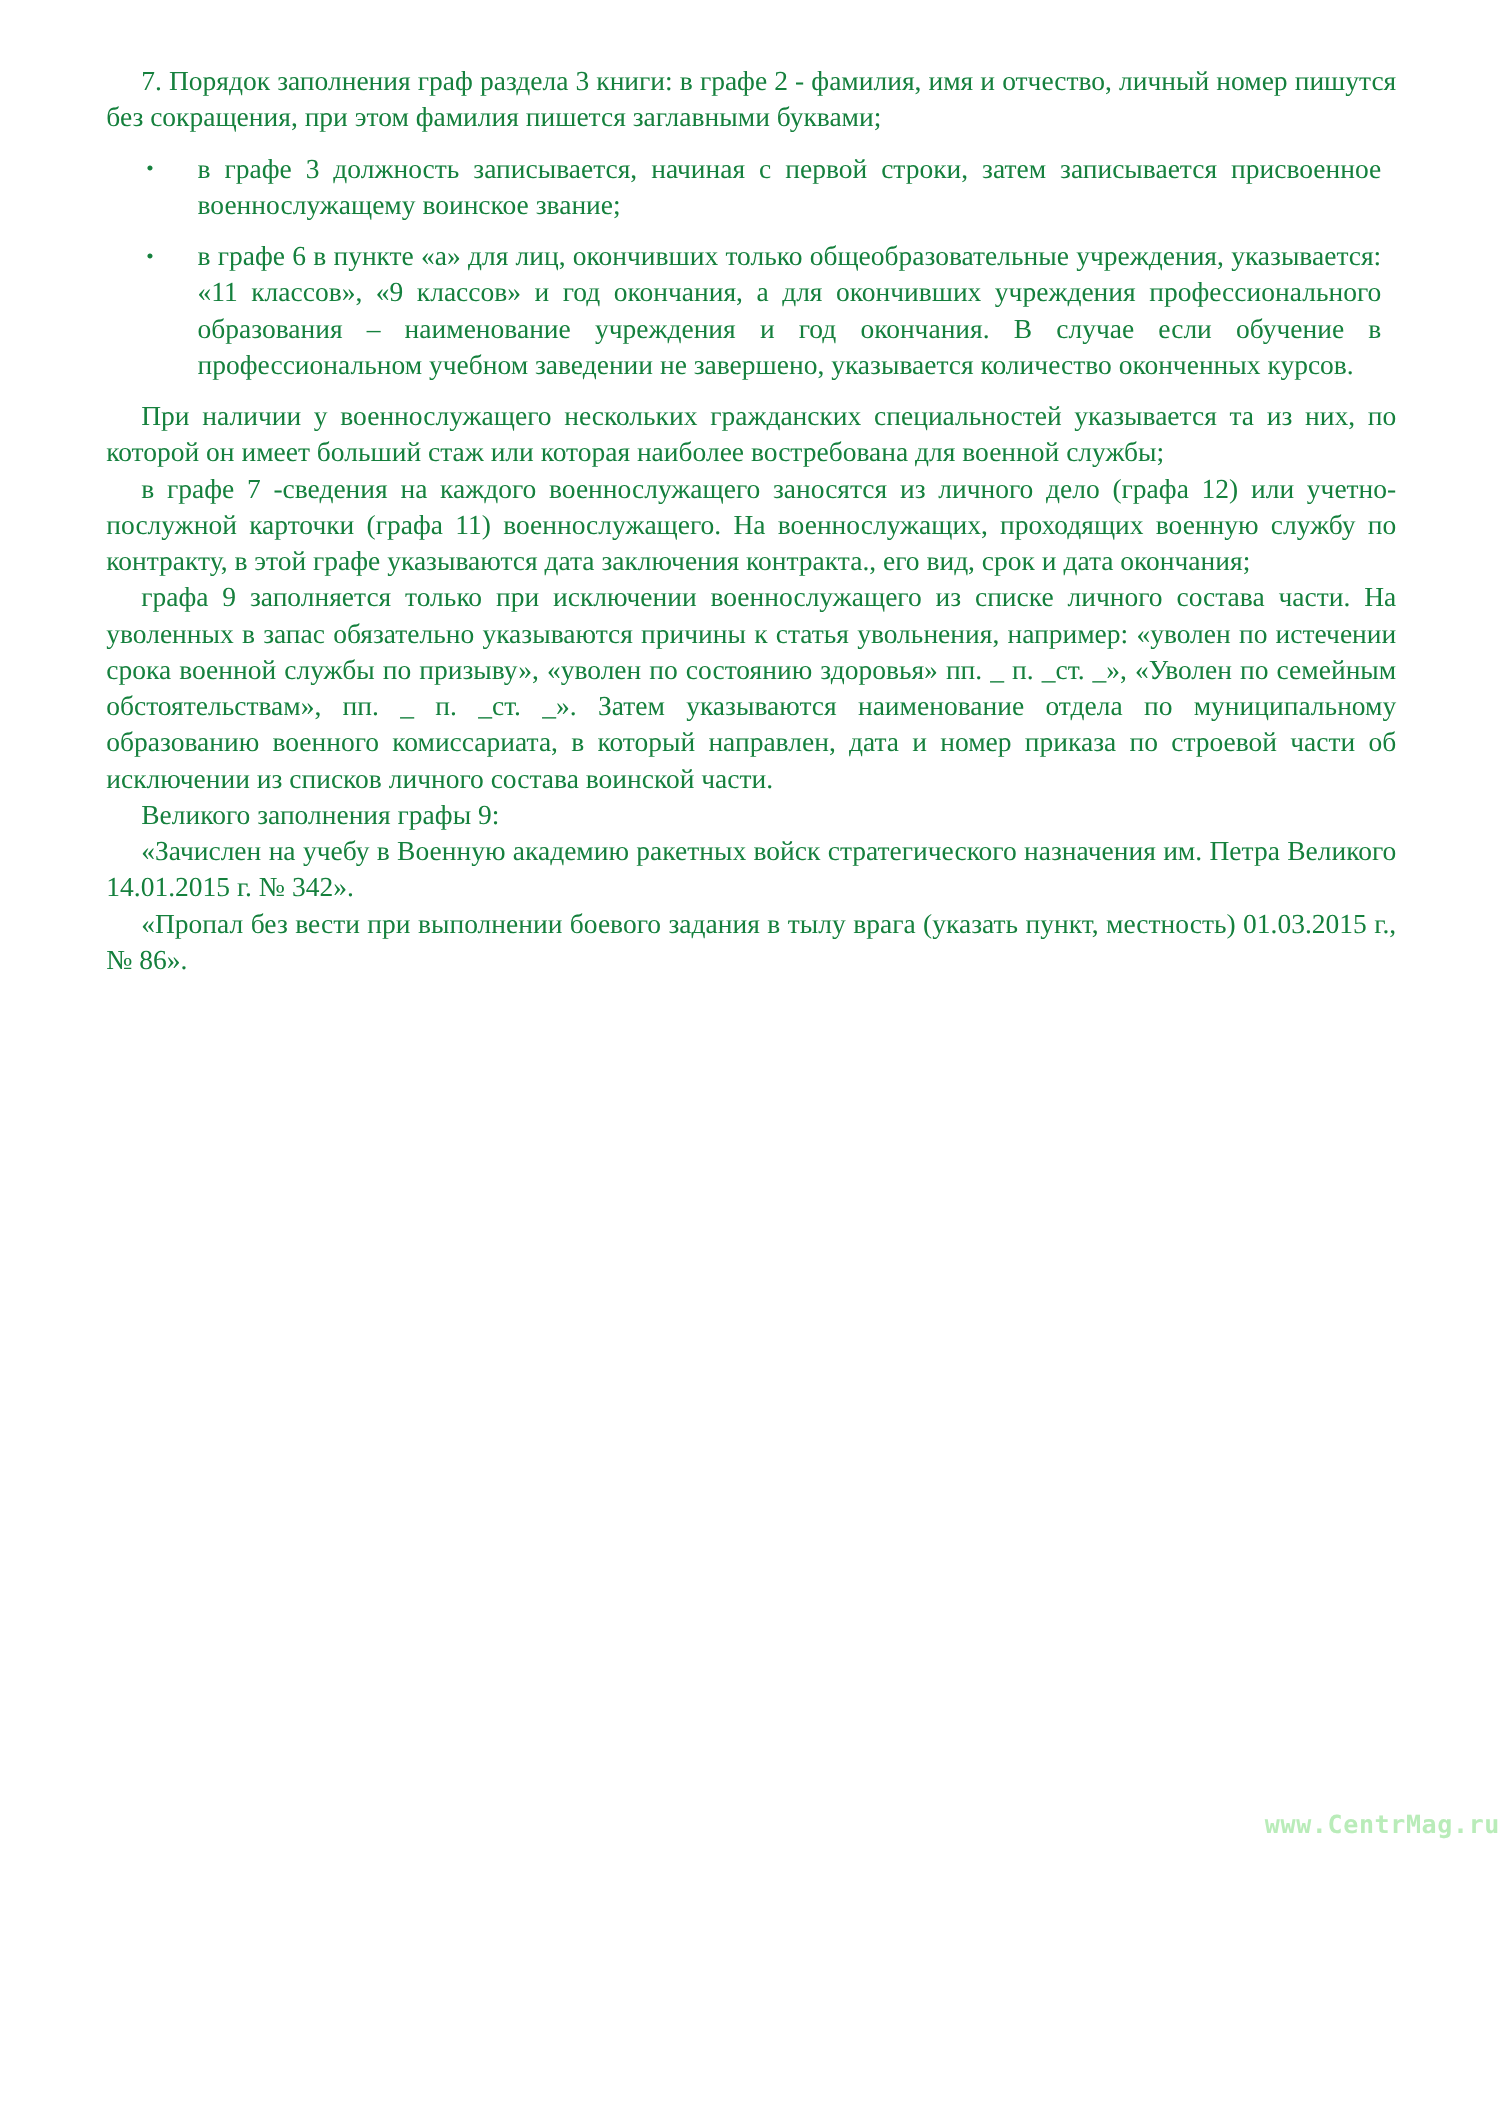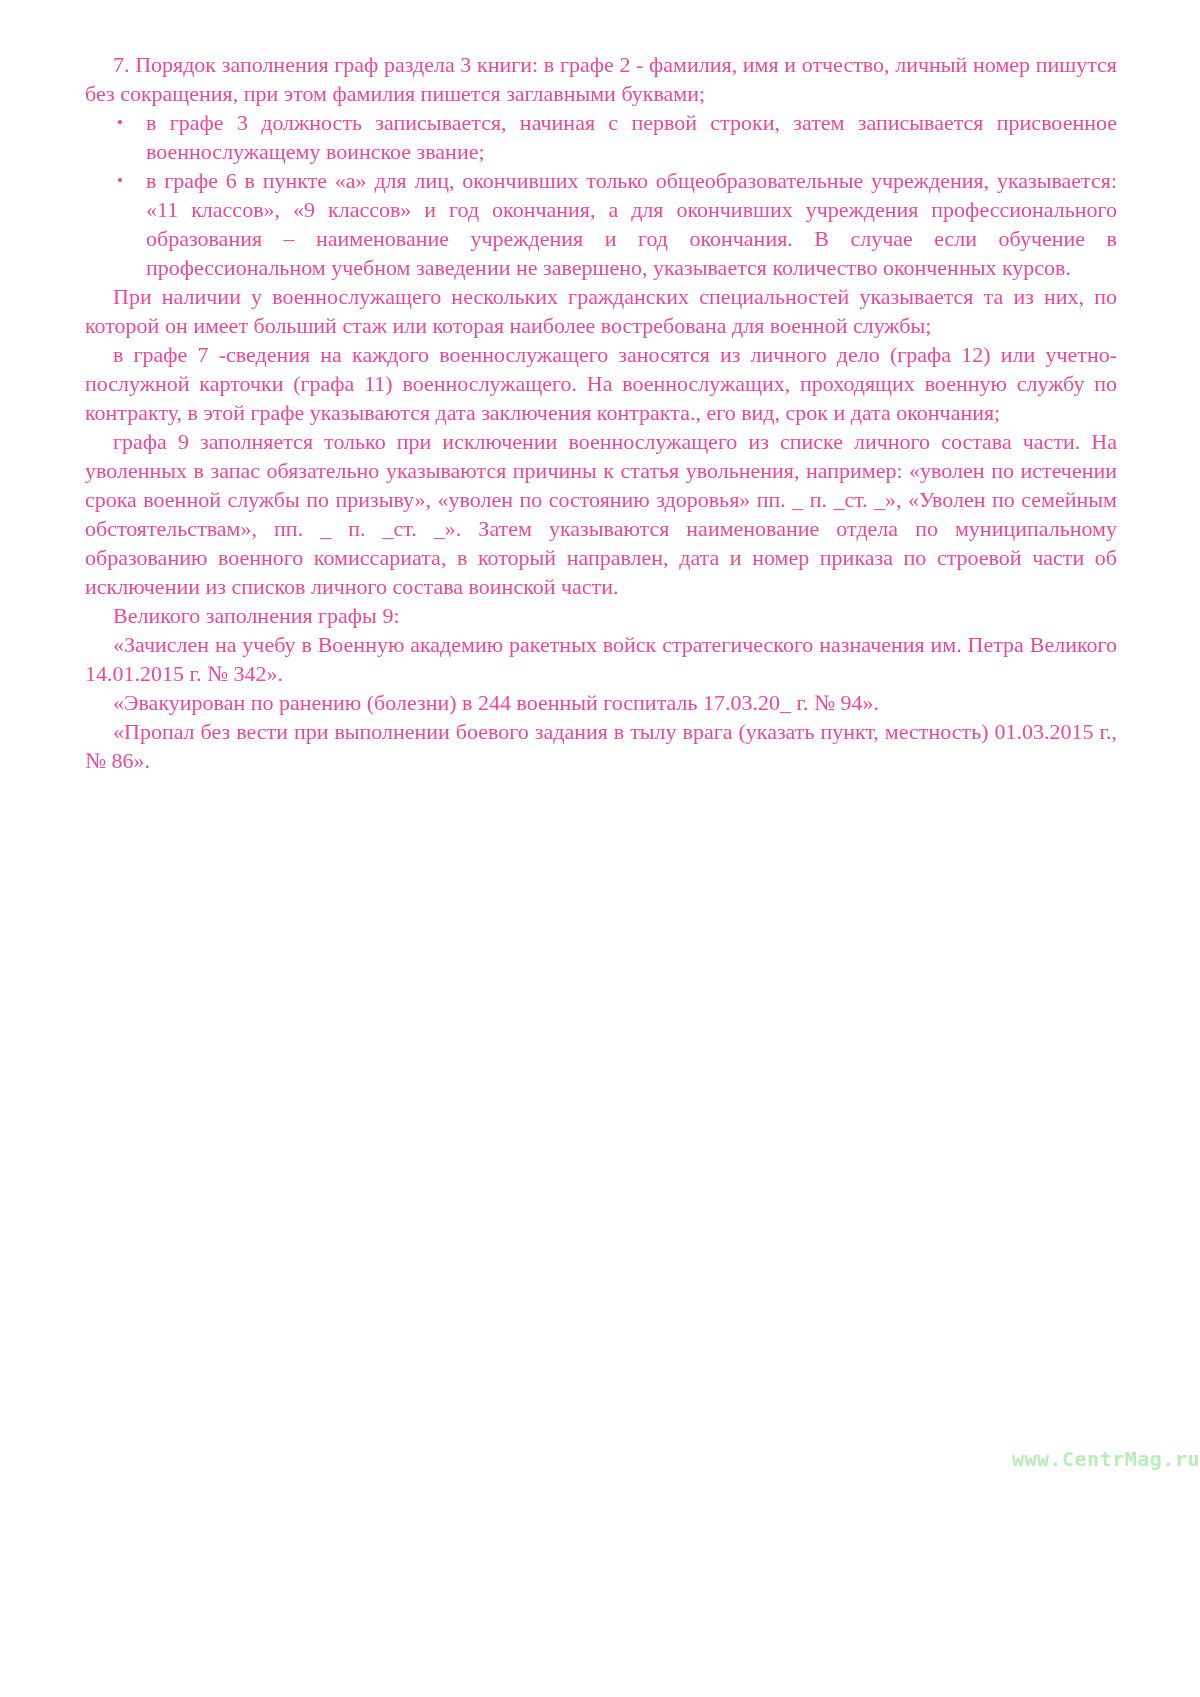--- a/index.html
+++ b/index.html
@@ -13,21 +13,21 @@
     height: 1697px;
     background: #ffffff;
     overflow: hidden;
     box-sizing: border-box;
   }
   .content {
     position: absolute;
     top: 50px;
     left: 85px;
     width: 1032px;
-    color: #ec4899;
+    color: #15803d;
     font-family: "Liberation Serif", "DejaVu Serif", serif;
     font-size: 22px;
     line-height: 29px;
     text-align: justify;
   }
   .para {
     margin: 0;
     text-indent: 28px;
   }
   .bullet-row {
@@ -35,21 +35,21 @@
     padding-left: 61px;
   }
   .bullet-dot {
     position: absolute;
     left: 32px;
     top: 0;
     font-size: 17px;
     line-height: 29px;
   }
   .bullet-par {
-    margin: 0;
+    margin: 12px;
     text-indent: 0;
     text-align: justify;
   }
   .watermark {
     position: absolute;
     top: 1447px;
     left: 0;
     width: 100%;
     text-align: right;
     font-family: "DejaVu Sans Mono", monospace;
@@ -81,20 +81,19 @@
 
     <p class="para">в графе 7 -сведения на каждого военнослужащего заносятся из личного дело (графа 12) или учетно-послужной карточки (графа 11) военнослужащего. На военнослужащих, проходящих военную службу по контракту, в этой графе указываются дата заключения контракта., его вид, срок и дата окончания;</p>
 
     <p class="para">графа 9 заполняется только при исключении военнослужащего из списке личного состава части. На уволенных в запас обязательно указываются причины к статья увольнения, например: «уволен по истечении срока военной службы по призыву», «уволен по состоянию здоровья» пп. _ п. _ст. _», «Уволен по семейным обстоятельствам», пп. _ п. _ст. _». Затем указываются наименование отдела по муниципальному образованию военного комиссариата, в который направлен, дата и номер приказа по строевой части об исключении из списков личного состава воинской части.</p>
 
     <p class="para">Великого заполнения графы 9:</p>
 
 
     <p class="para">«Зачислен на учебу в Военную академию ракетных войск стратегического назначения им. Петра Великого 14.01.2015 г. № 342».</p>
 
-    <p class="para">«Эвакуирован по ранению (болезни) в 244 военный госпиталь 17.03.20_ г. № 94».</p>
 
     <p class="para">«Пропал без вести при выполнении боевого задания в тылу врага (указать пункт, местность) 01.03.2015 г., № 86».</p>
 
   </main>
 
   <div class="watermark">www.CentrMag.ru</div>
 </div>
 
 </body></html>

